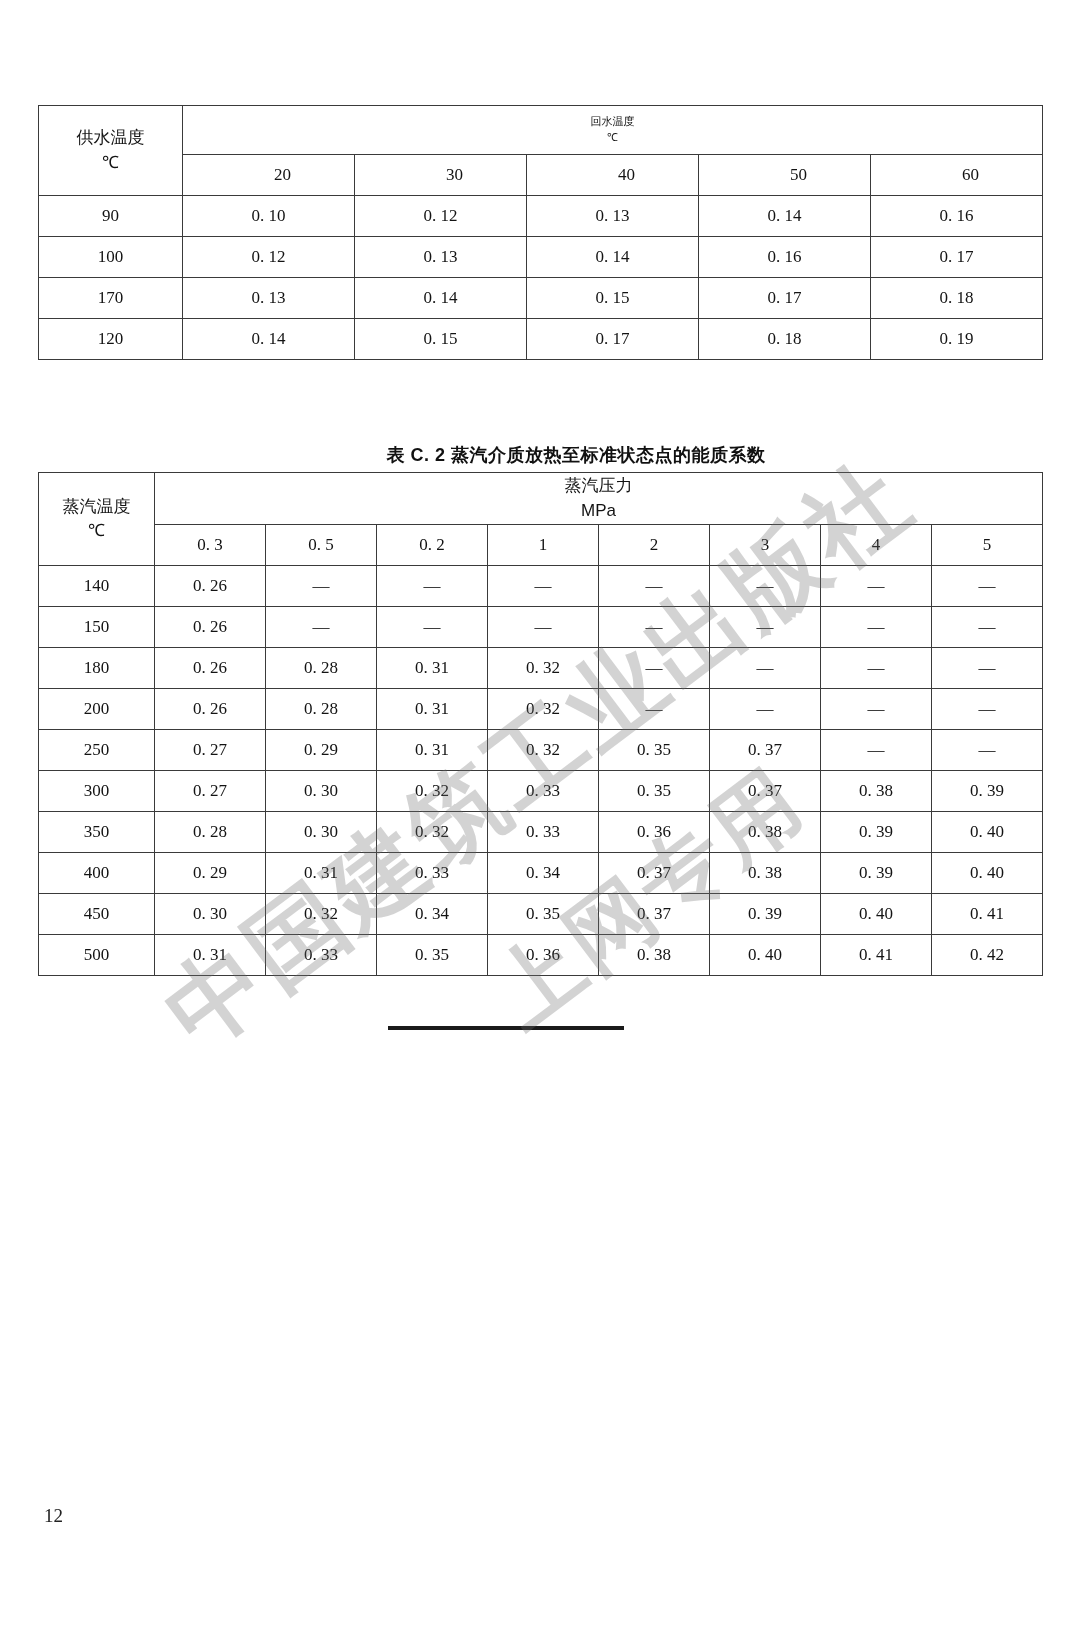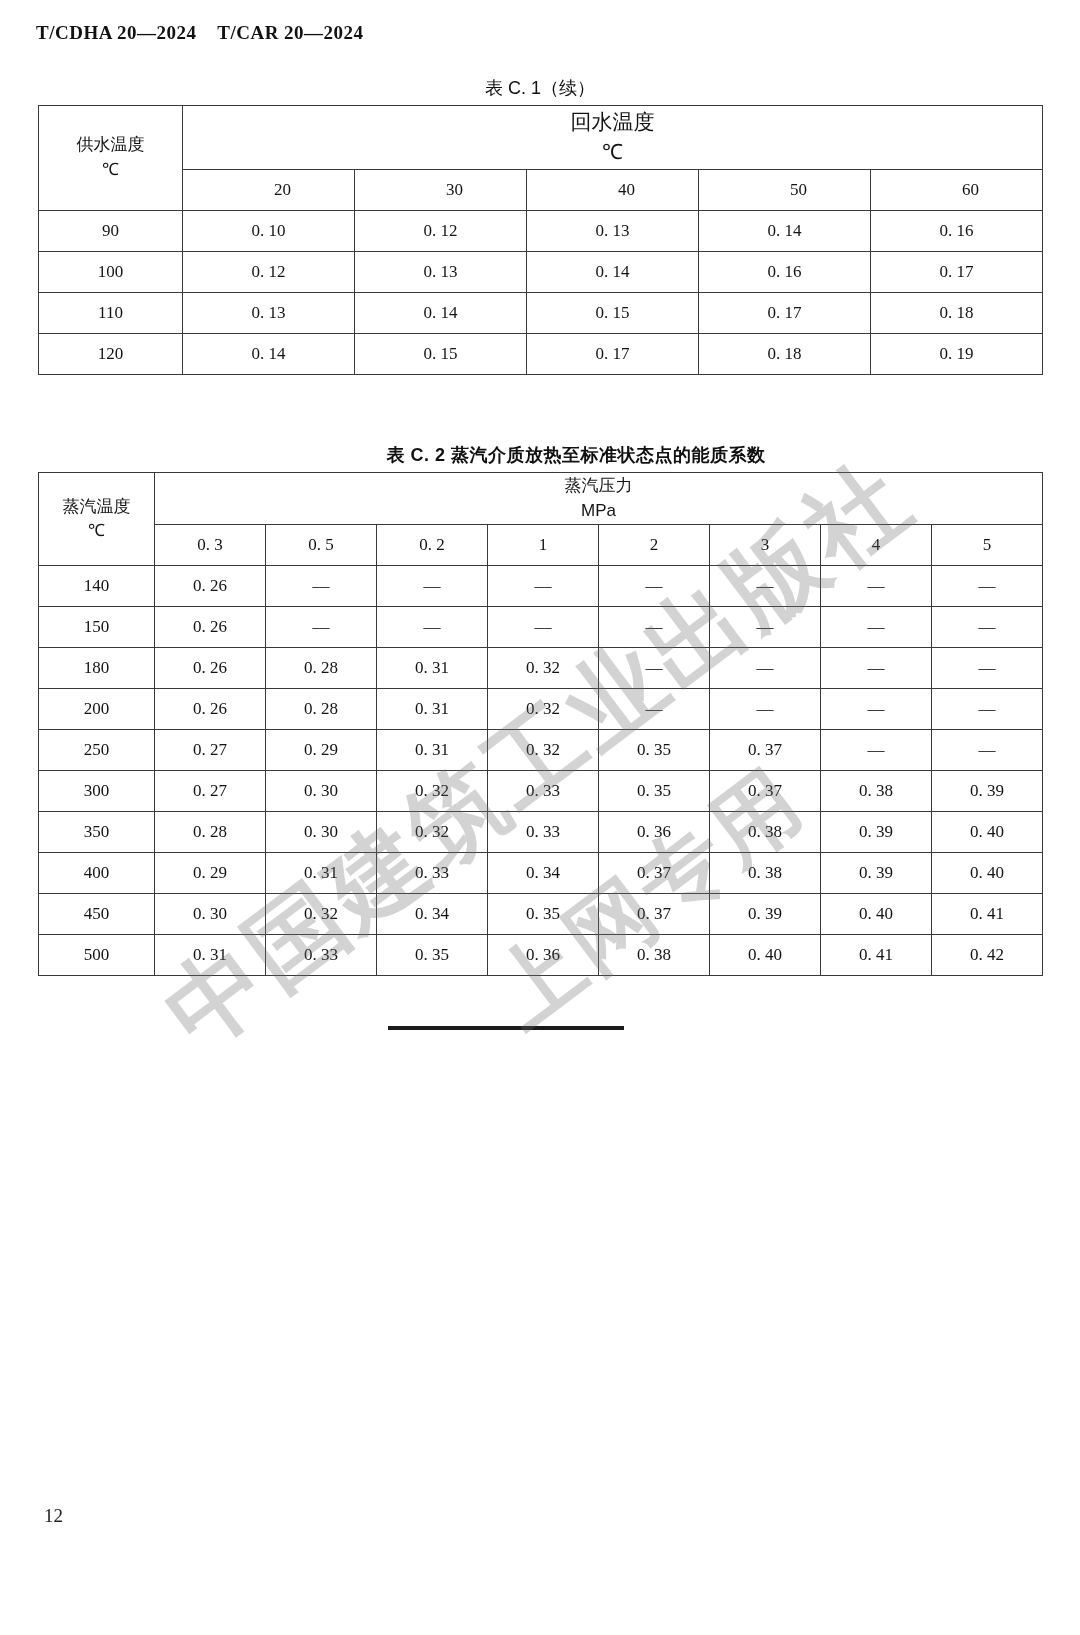--- a/index.html
+++ b/index.html
@@ -65,21 +65,21 @@
 
   
   #tableC1 {
     left: 38px;
     top: 105px;
     width: 1004px;
     font-size: 17px;
   }
   #tableC1 td { height: 38px; }
   #tableC1 .hcorner { height: 84px; line-height: 1.45; font-size: 17px; }
-  #tableC1 .hspan   { height: 46px; line-height: 1.45; font-size: 21px; text-align: center; }
+  #tableC1 .hspan   { height: 46px; line-height: 1.45; font-size: 11px; text-align: center; }
   #tableC1 .sub     { height: 38px; font-size: 17px; padding-left: 29px; }
 
   
   .para {
     position: absolute;
     top: 392px;
     left: 38px;
     width: 1004px;
     font-size: 19px;
     font-family: "Liberation Sans", sans-serif;
@@ -168,23 +168,21 @@
     font-weight: bold;
     color: #1b3f8f;
     letter-spacing: 1px;
   }
 </style>
 </head>
 <body>
 
 <div class="page">
 
-  <div class="header">T/CDHA 20—2024    T/CAR 20—2024</div>
-
-  <div class="caption c1 cn">表 C. 1（续）</div>
+
 
   <table id="tableC1">
     <colgroup>
       <col style="width:144px">
       <col style="width:172px">
       <col style="width:172px">
       <col style="width:172px">
       <col style="width:172px">
       <col style="width:172px">
     </colgroup>
@@ -217,21 +215,21 @@
       </tr>
       <tr>
         <td>100</td>
         <td>0. 12</td>
         <td>0. 13</td>
         <td>0. 14</td>
         <td>0. 16</td>
         <td>0. 17</td>
       </tr>
       <tr>
-        <td>110</td>
+        <td>170</td>
         <td>0. 13</td>
         <td>0. 14</td>
         <td>0. 15</td>
         <td>0. 17</td>
         <td>0. 18</td>
       </tr>
       <tr>
         <td>120</td>
         <td>0. 14</td>
         <td>0. 15</td>

